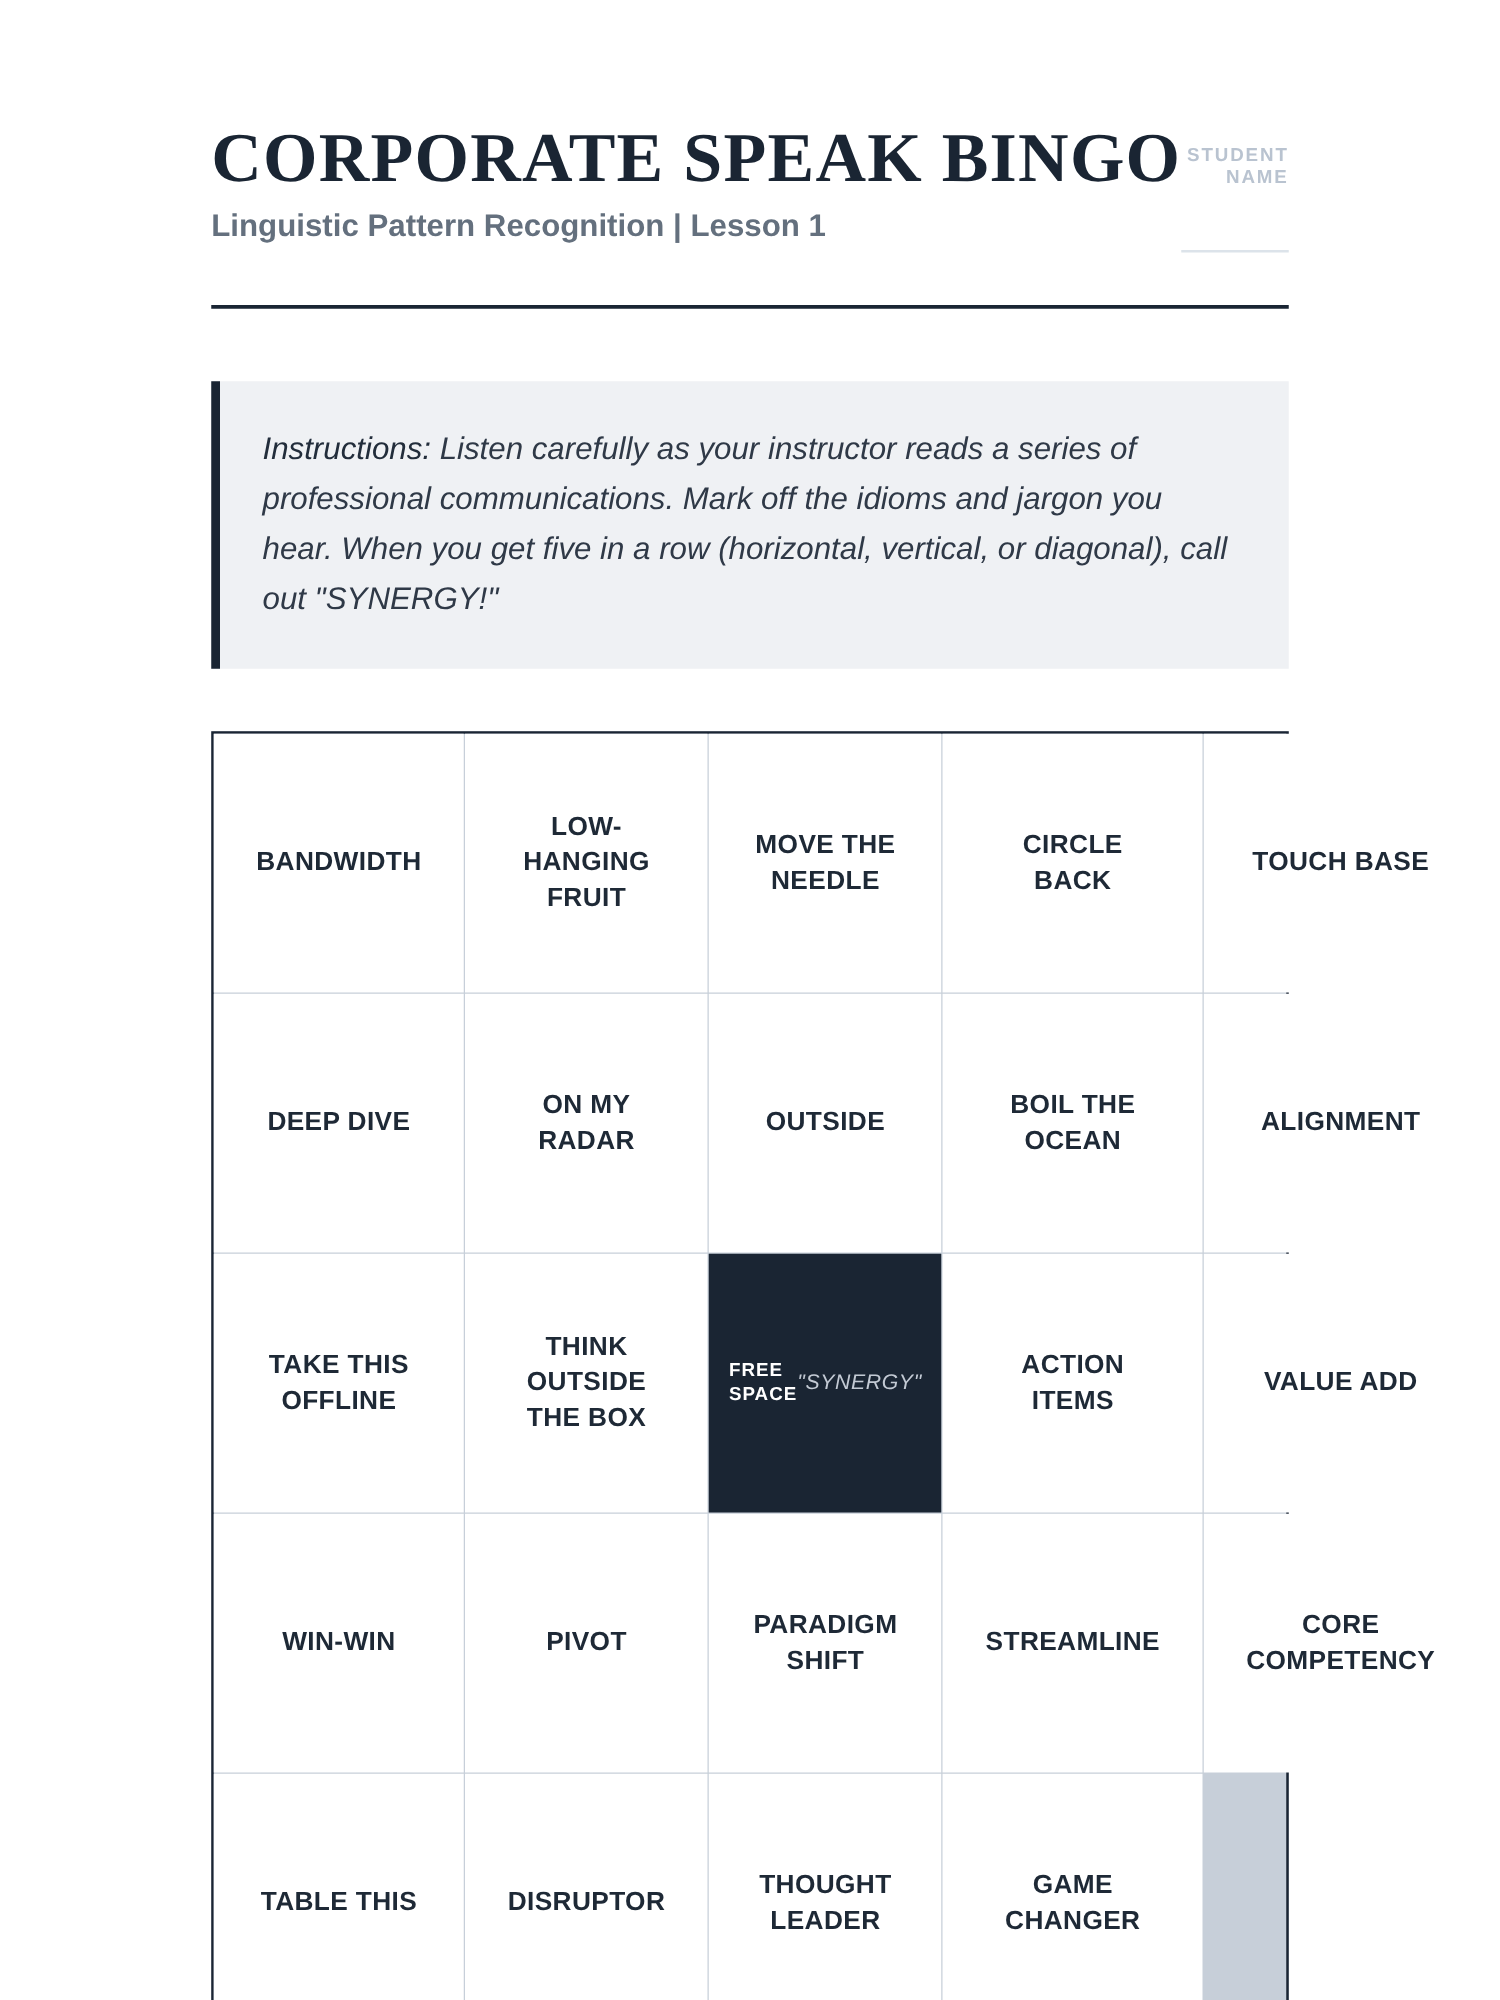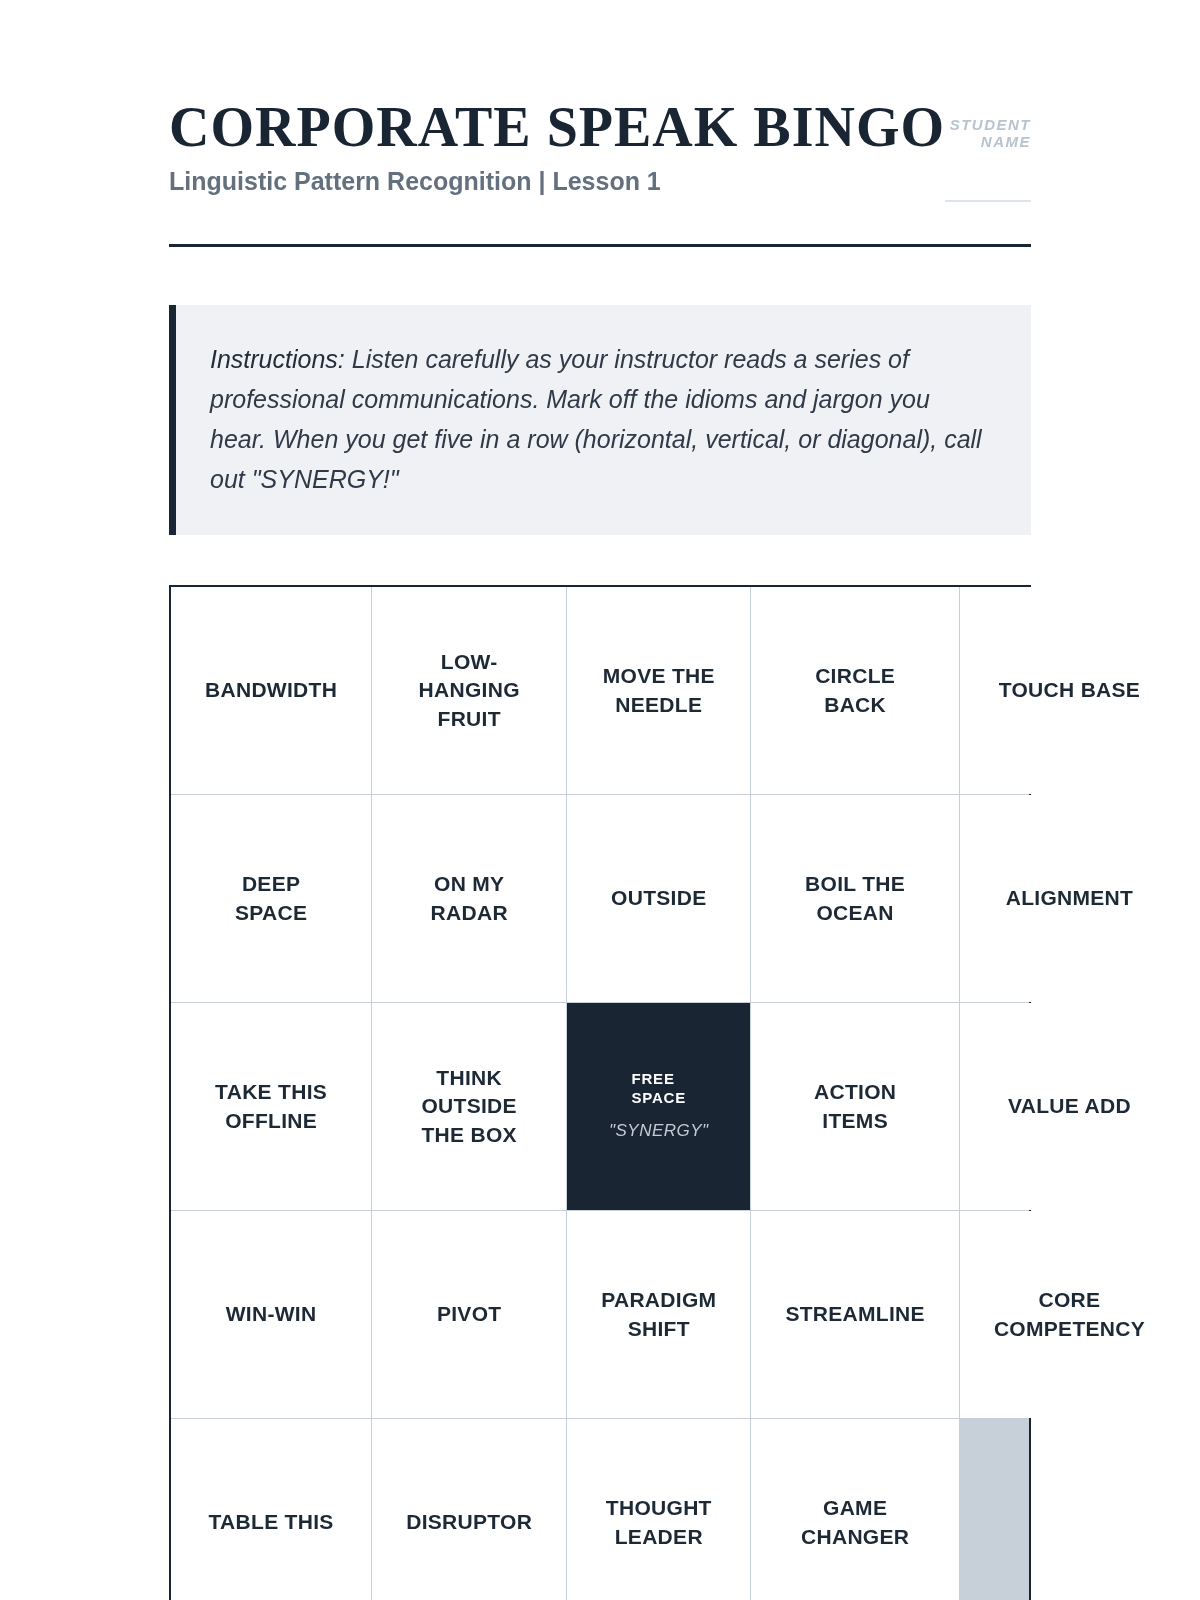--- a/index.html
+++ b/index.html
@@ -49,21 +49,20 @@
   .name-block{
     width:312px;
     padding-top:18px;
     text-align:right;
   }
   .name-label{
     font-size:15px;
     font-weight:700;
     letter-spacing:1.5px;
     color:var(--label);
-    font-style:italic;
   }
   .name-line{
     margin-top:50px;
     height:0;
     border-bottom:2px solid var(--line);
     width:100%;
   }
   .rule{
     margin-top:42px;
     height:3px;
@@ -105,22 +104,20 @@
     font-weight:700;
     letter-spacing:0.3px;
     line-height:1.35;
     color:#1e2936;
     cursor:pointer;
   }
   .cell.free{
     background:var(--ink);
     color:#ffffff;
     padding:10px 16px;
-    gap:12px;
-    flex-direction:column;
     justify-content:center;
   }
   .free-label{
     font-size:15px;
     font-weight:700;
     letter-spacing:0.8px;
     line-height:1.25;
     text-align:left;
     color:#ffffff;
   }
@@ -156,21 +153,21 @@
   </div>
 
   <div class="grid">
 
     <div class="cell">BANDWIDTH</div>
     <div class="cell">LOW-HANGING FRUIT</div>
     <div class="cell">MOVE THE NEEDLE</div>
     <div class="cell">CIRCLE BACK</div>
     <div class="cell">TOUCH BASE</div>
 
-    <div class="cell">DEEP SPACE</div>
+    <div class="cell">DEEP DIVE</div>
     <div class="cell">ON MY RADAR</div>
     <div class="cell">OUTSIDE</div>
     <div class="cell">BOIL THE OCEAN</div>
     <div class="cell">ALIGNMENT</div>
 
     <div class="cell">TAKE THIS OFFLINE</div>
     <div class="cell">THINK OUTSIDE THE BOX</div>
     <div class="cell free">
       <div class="free-label">
         <span>FREE</span><br>

